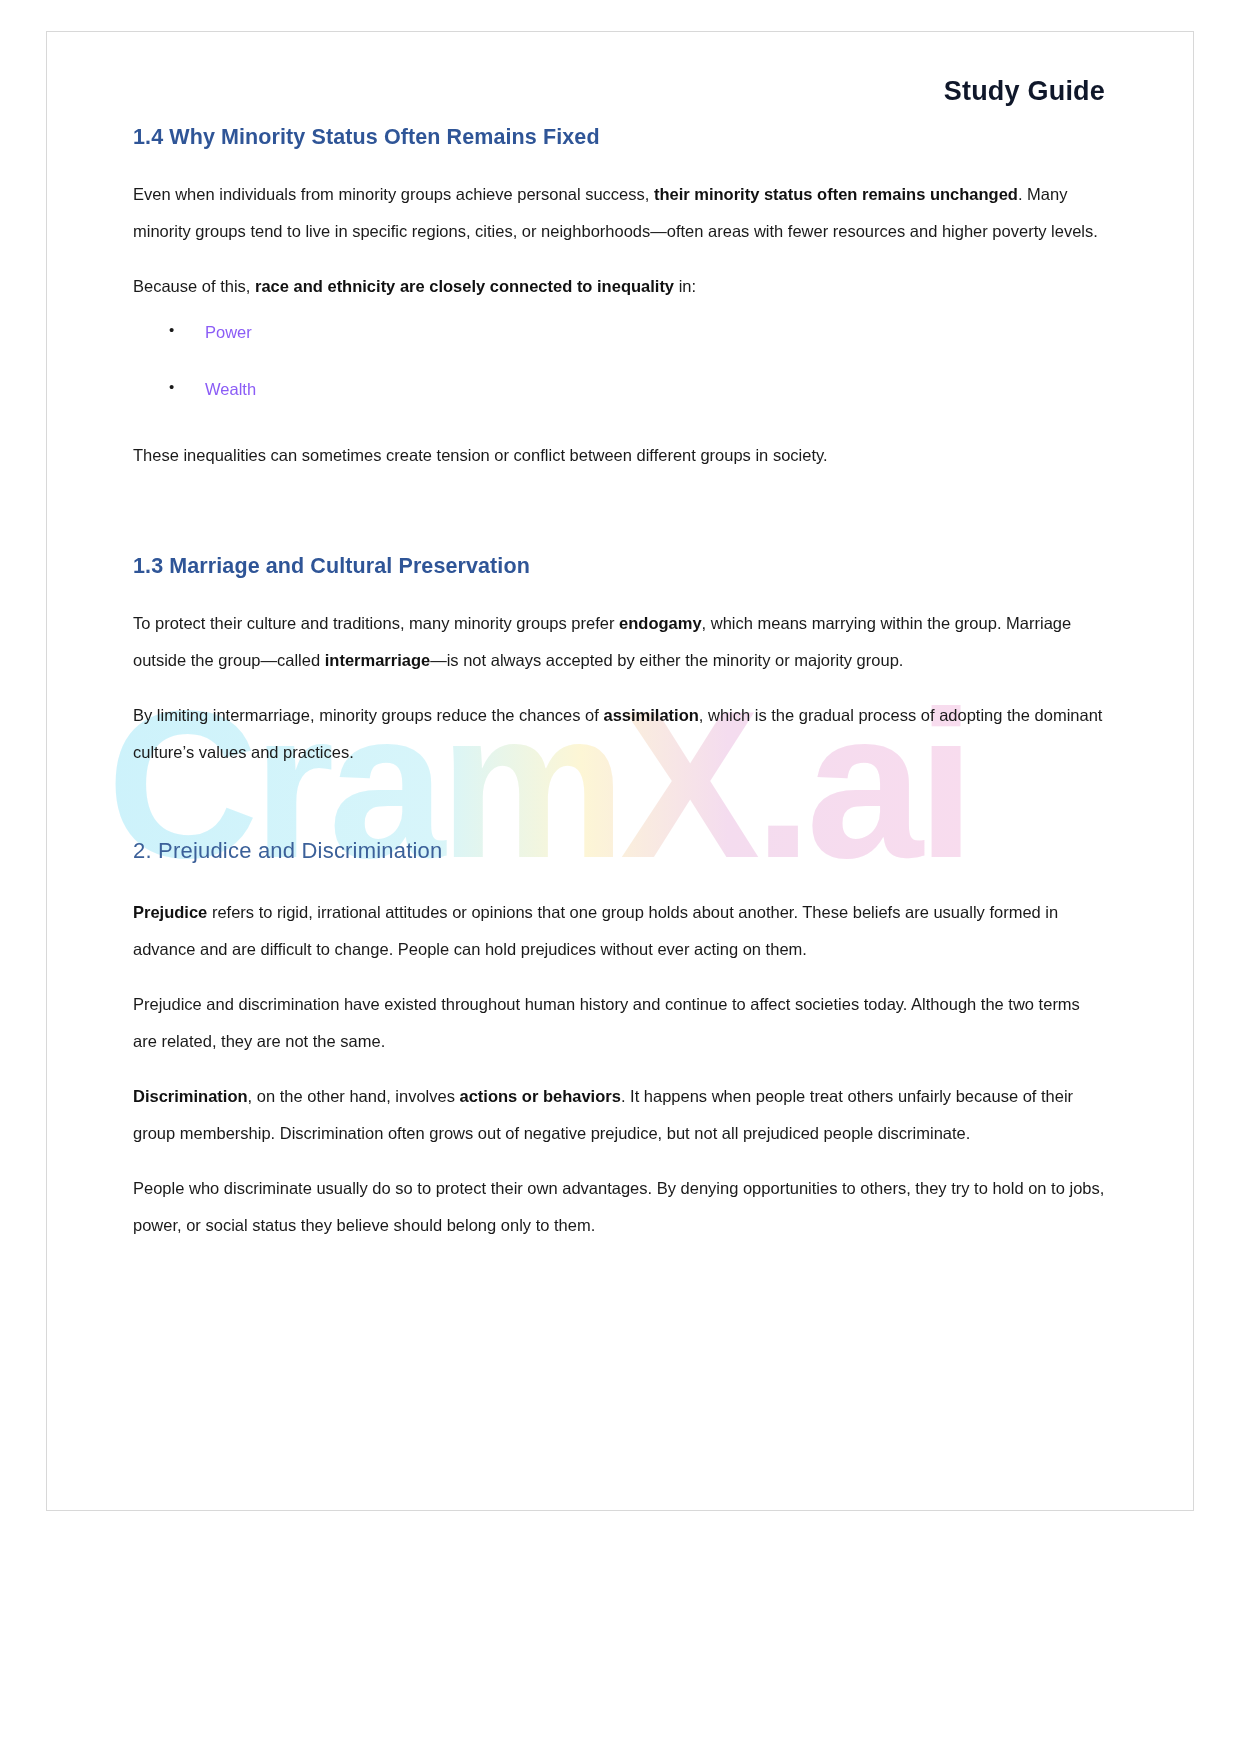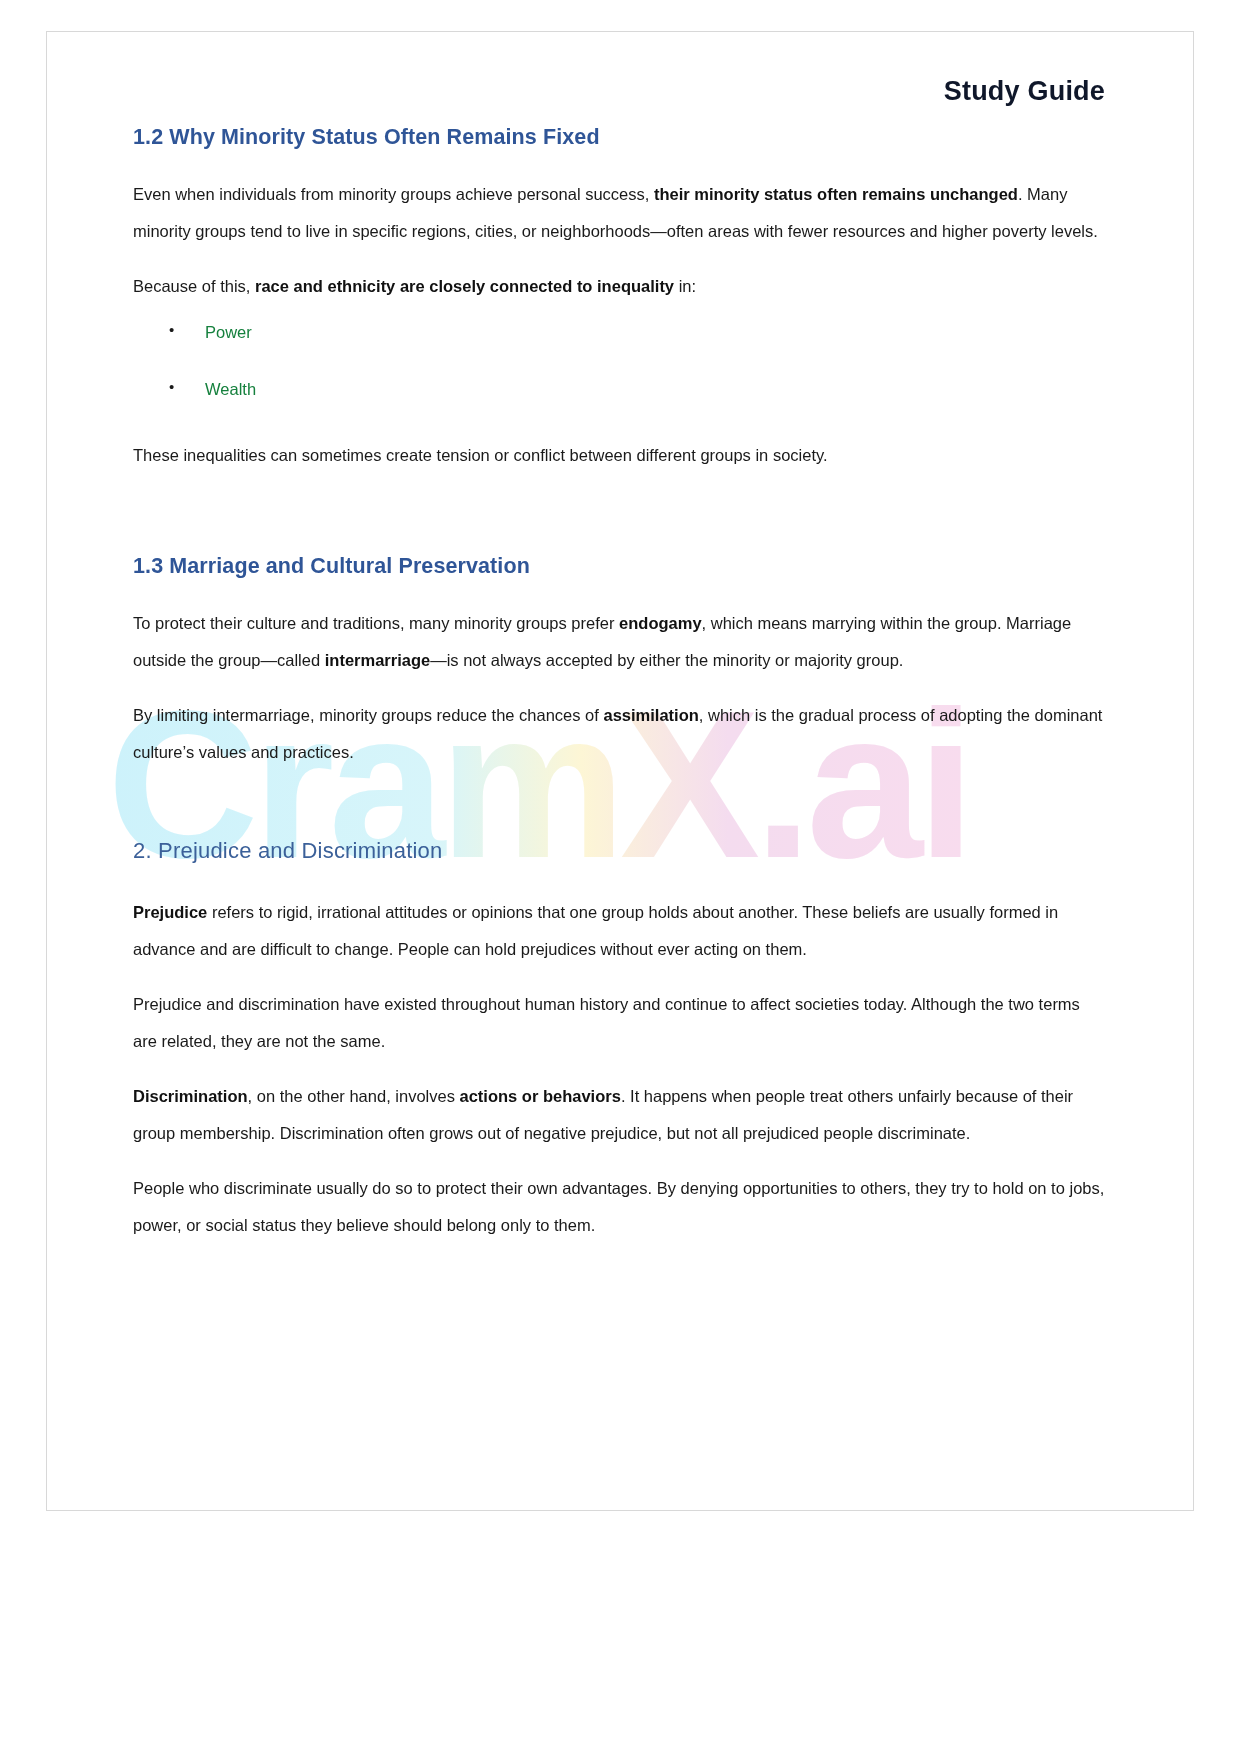--- a/index.html
+++ b/index.html
@@ -95,21 +95,21 @@
 
   
   ul.bullets {
     list-style: none;
     margin: 10px 0 16px 0;
     padding: 0;
   }
   ul.bullets li {
     font-family: "Liberation Sans", sans-serif;
     font-size: 16.5px;
-    color: #15803d;
+    color: #8b5cf6;
     line-height: 1.2;
     margin: 0 0 37px 0;
     padding-left: 72px;
     position: relative;
   }
   ul.bullets li::before {
     content: "\2022";
     position: absolute;
     left: 36px;
     top: -2px;
@@ -149,21 +149,21 @@
         </linearGradient>
       </defs>
       <text x="60" y="185" font-family="'Liberation Sans', sans-serif" font-weight="bold" font-size="210" letter-spacing="-6" fill="url(#wmgrad)">CramX.ai</text>
     </svg>
   </div>
 
   <div class="page-inner">
 
     <div class="doc-header">Study Guide</div>
 
-    <h2 class="sub-heading">1.2 Why Minority Status Often Remains Fixed</h2>
+    <h2 class="sub-heading">1.4 Why Minority Status Often Remains Fixed</h2>
 
     <p class="body"><span>Even when individuals from minority groups achieve personal success, </span><b>their minority status often remains unchanged</b><span>. Many minority groups tend to live in specific regions, cities, or neighborhoods—often areas with fewer resources and higher poverty levels.</span></p>
     <p class="body"><span>Because of this, </span><b>race and ethnicity are closely connected to inequality</b><span> in:</span></p>
 
     <ul class="bullets">
       <li>Power</li>
       <li>Wealth</li>
     </ul>
 
     <p class="body"><span>These inequalities can sometimes create tension or conflict between different groups in society.</span></p>

